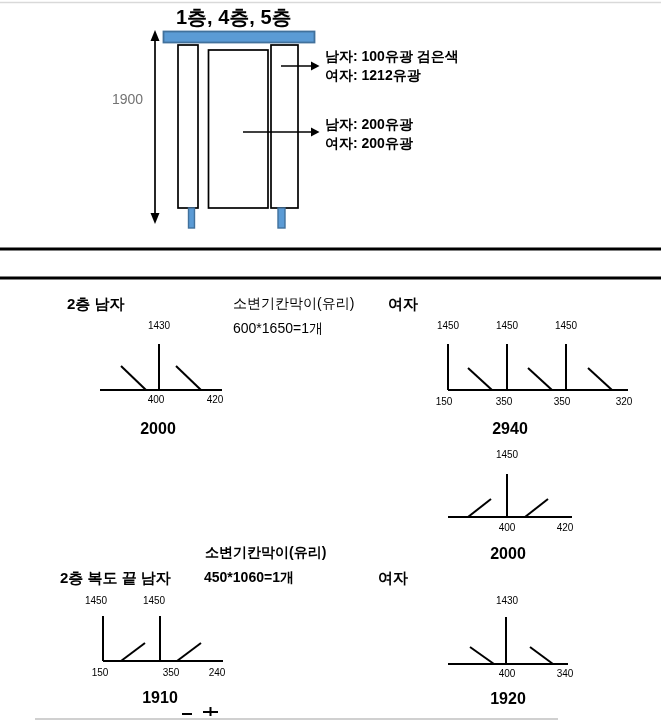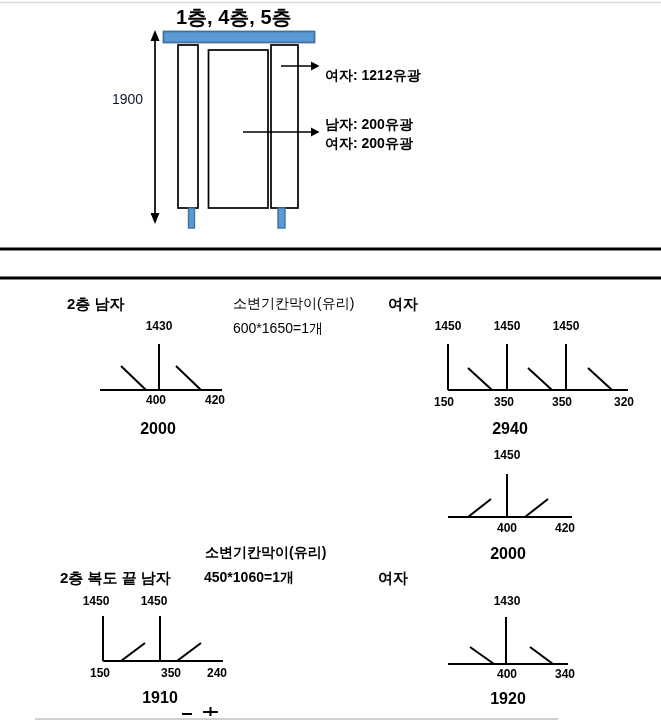--- a/index.html
+++ b/index.html
@@ -1,26 +1,26 @@
 <!DOCTYPE html>
 <html><head>
 <meta charset="utf-8">
 <style>
   html,body{margin:0;padding:0;background:#fff;}
   #page{position:relative;width:661px;height:722px;background:#fff;overflow:hidden;
         font-family:"Liberation Sans","DejaVu Sans",sans-serif;color:#000;}
   .lbl{position:absolute;white-space:nowrap;line-height:1.1;}
   .c{transform:translateX(-50%);}
-  .dim{font-size:12px;font-weight:700;}
+  .dim{font-size:10px;font-weight:400;}
   .total{font-size:16px;font-weight:700;}
   .ko-b{font-size:15px;font-weight:700;}
   .note{font-size:14px;font-weight:400;}
   .note-b{font-size:14px;font-weight:700;}
   .ann{font-size:14px;font-weight:700;}
-  .gray{color:#0f172a;}
+  .gray{color:#737373;}
   svg{position:absolute;left:0;top:0;}
 </style>
 </head>
 <body>
 
 <div id="page">
 
   <svg width="661" height="722" viewBox="0 0 661 722">
     <line x1="0" y1="2.5" x2="661" y2="2.5" stroke="#d9d9d9" stroke-width="1.5"></line>
 
@@ -85,20 +85,21 @@
     <g stroke="#000" stroke-width="2">
       <line x1="35" y1="719" x2="558" y2="719" stroke="#c0c0c0" stroke-width="1.5"></line>
       <line x1="182" y1="714" x2="192" y2="714"></line>
       <line x1="203" y1="712" x2="218" y2="712"></line>
       <line x1="210.5" y1="707" x2="210.5" y2="716"></line>
     </g>
   </svg>
 
   <div class="lbl ko-b" style="left:176px;top:6px;font-size:20px;">1층, 4층, 5층</div>
   <div class="lbl dim gray" style="left:112px;top:92px;font-size:14px;font-weight:400;">1900</div>
+  <div class="lbl ann" style="left:325px;top:49px;">남자: 100유광 검은색</div>
   <div class="lbl ann" style="left:325px;top:68px;">여자: 1212유광</div>
   <div class="lbl ann" style="left:325px;top:117px;">남자: 200유광</div>
   <div class="lbl ann" style="left:325px;top:136px;">여자: 200유광</div>
 
   <div class="lbl ko-b" style="left:67px;top:296px;">2층 남자</div>
   <div class="lbl note" style="left:233px;top:296px;">소변기칸막이(유리)</div>
   <div class="lbl note" style="left:233px;top:321px;">600*1650=1개</div>
   <div class="lbl ko-b" style="left:388px;top:296px;">여자</div>
 
   <div class="lbl dim c" style="left:159px;top:320px;">1430</div>

